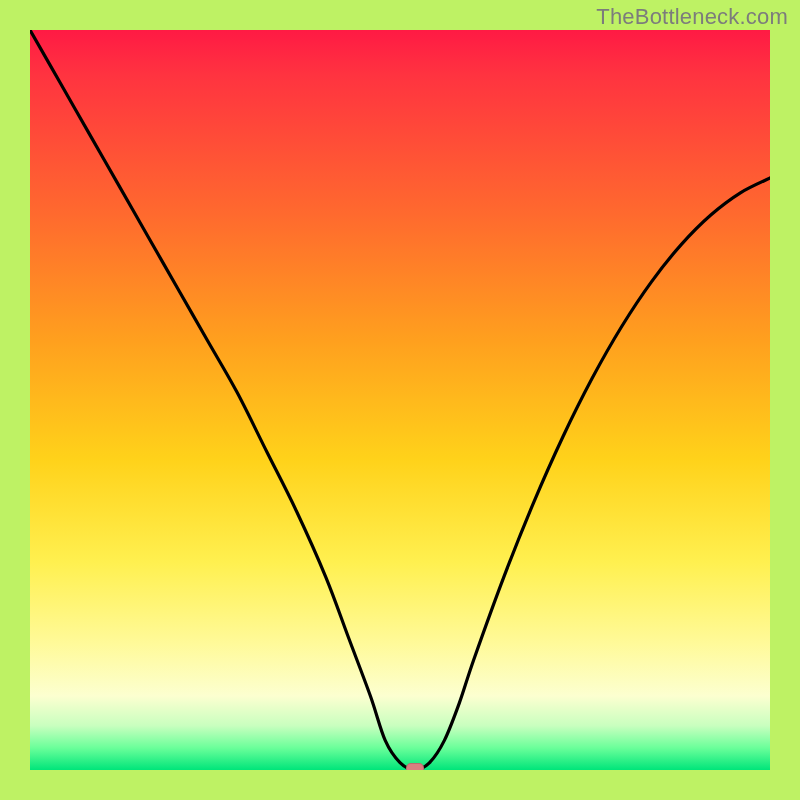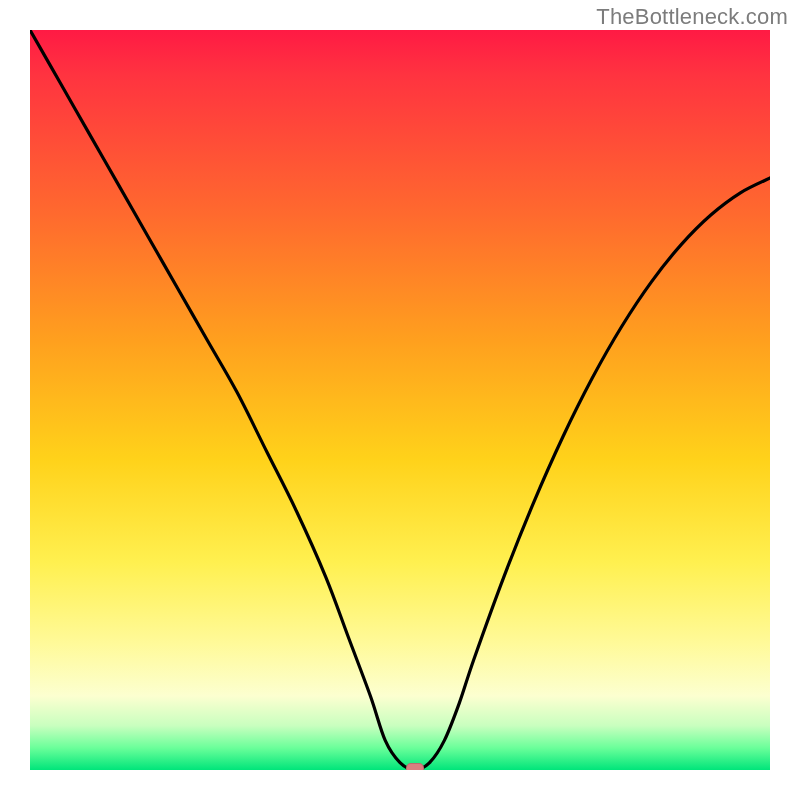--- a/index.html
+++ b/index.html
@@ -10,21 +10,21 @@
     background: #000;
     font-family: Arial, Helvetica, sans-serif;
     overflow: hidden;
   }
   .frame {
     position: absolute;
     left: 0;
     top: 0;
     width: 800px;
     height: 800px;
-    background: #ffffff;
+    background: #bef264;
   }
   .plot-area {
     position: absolute;
     left: 30px;
     top: 30px;
     width: 740px;
     height: 740px;
     overflow: hidden;
   }
   .gradient {

